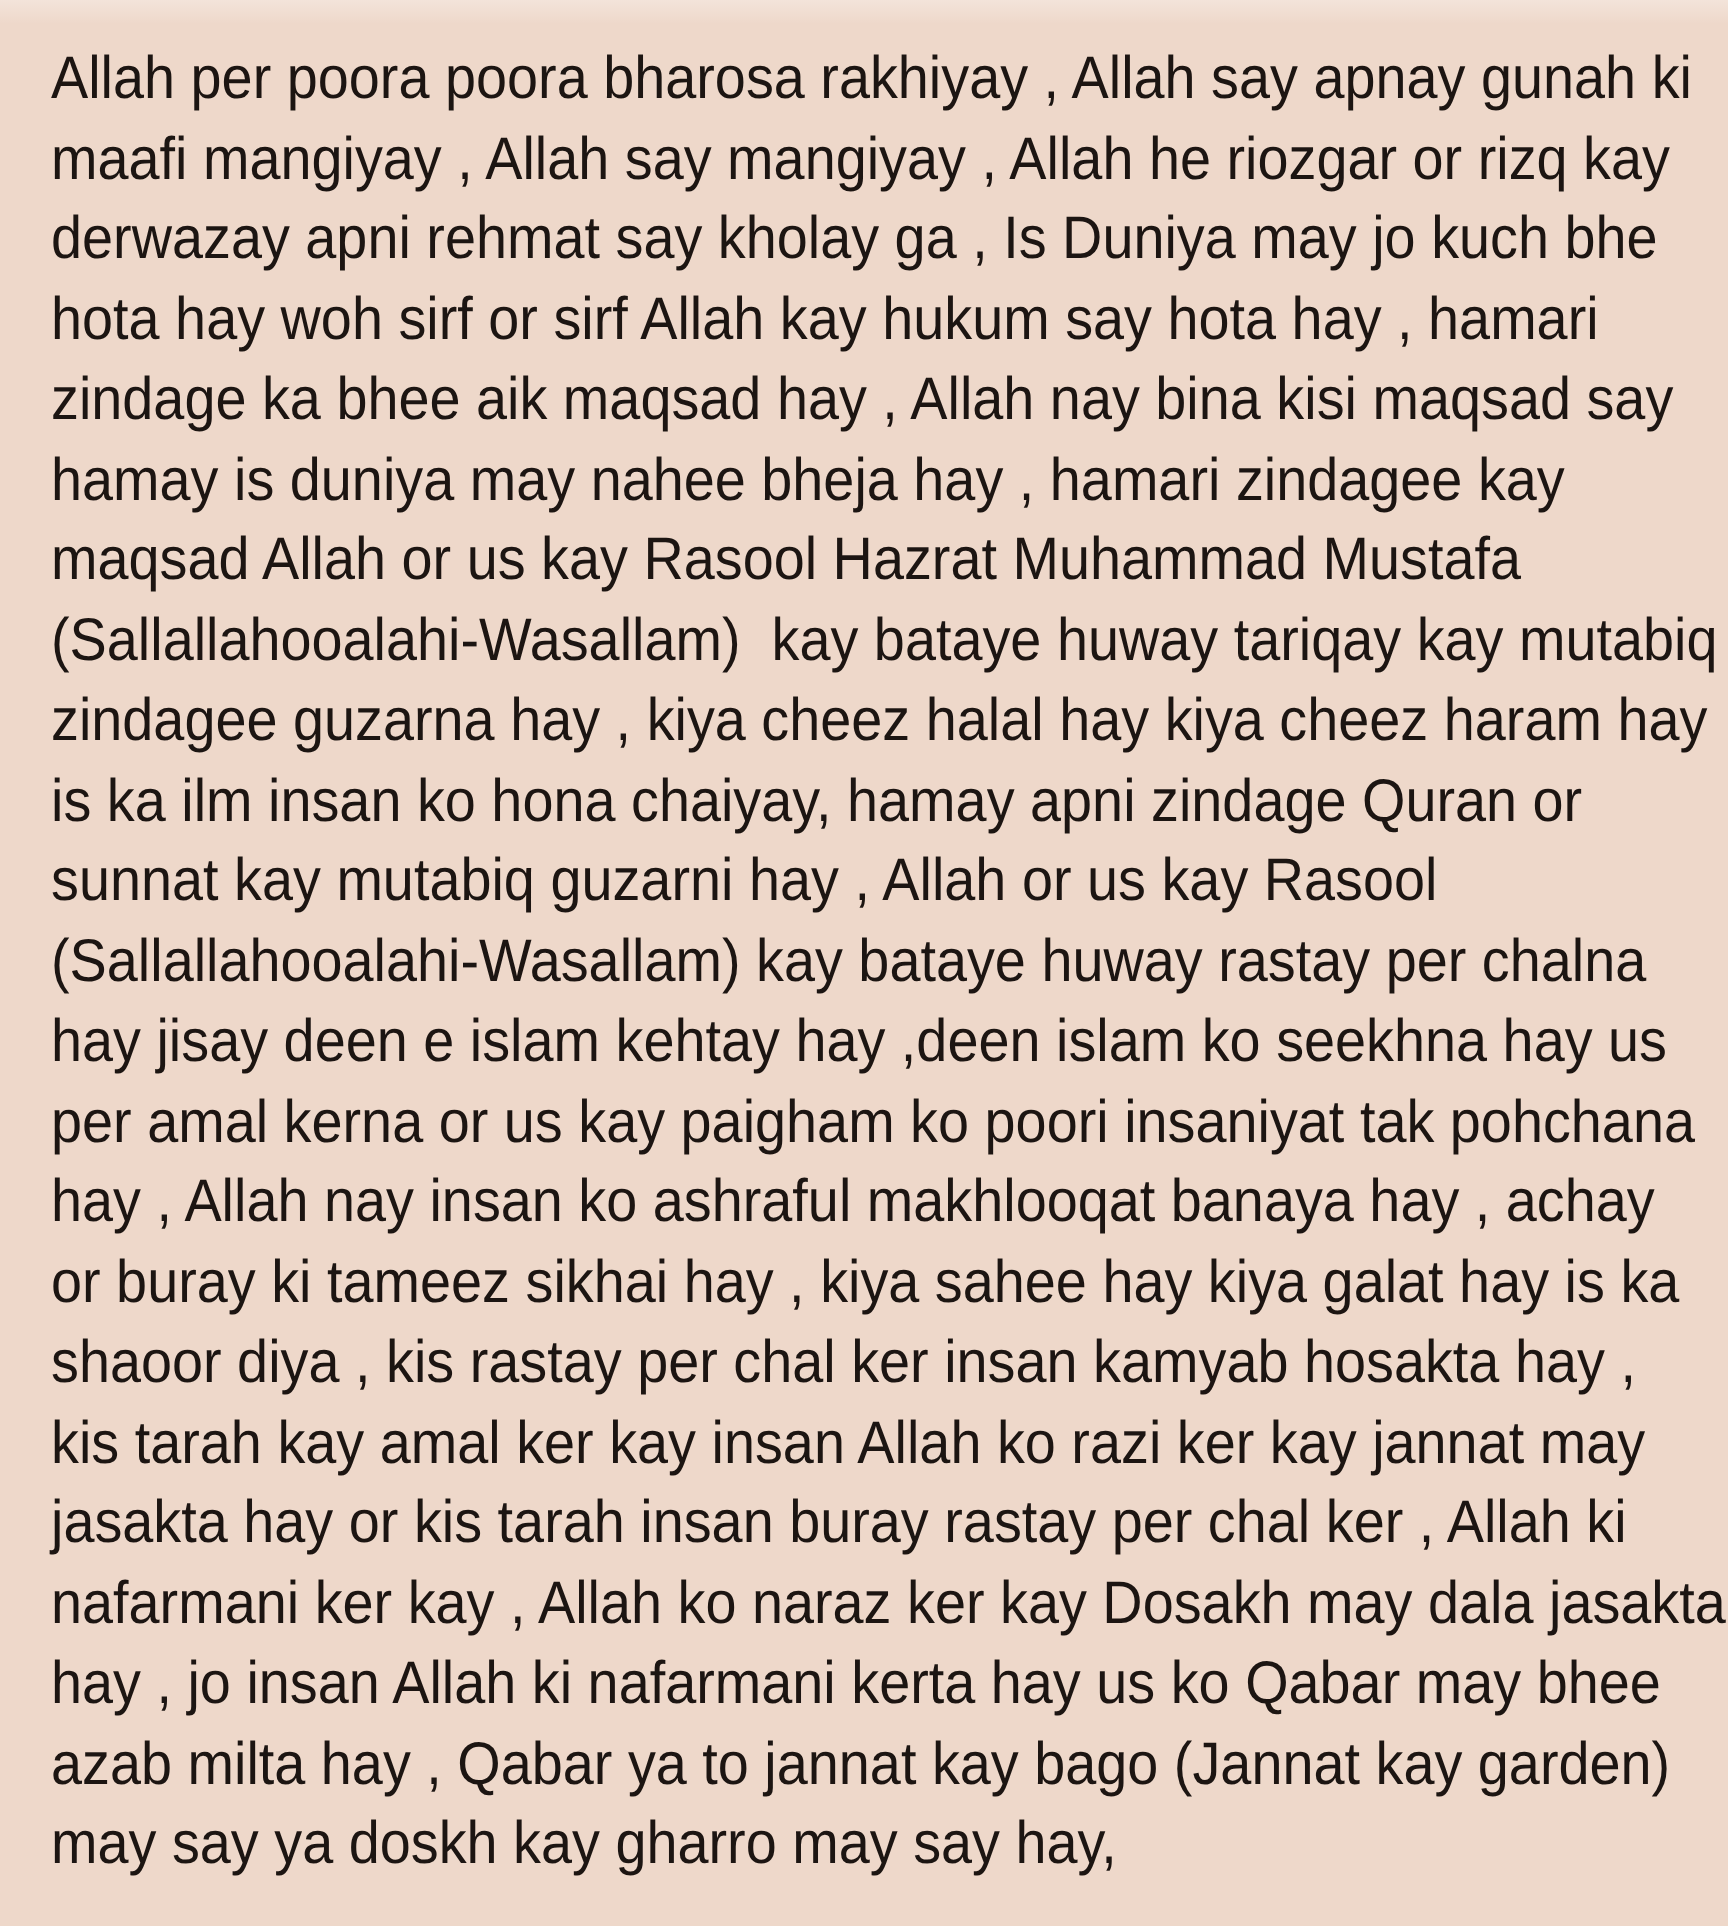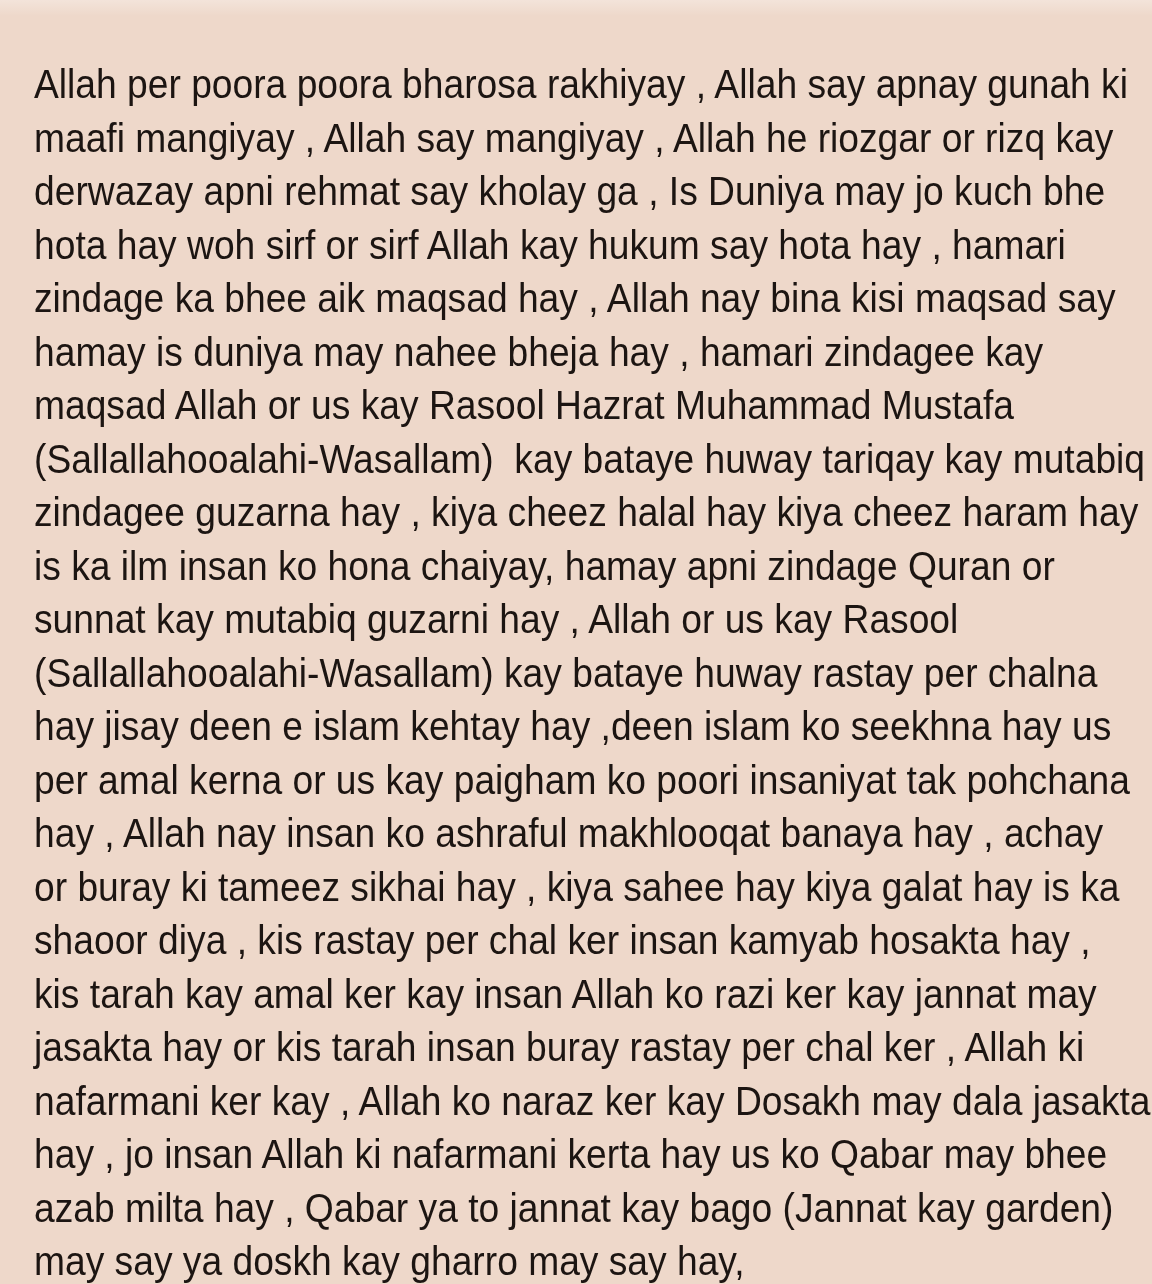--- a/index.html
+++ b/index.html
@@ -12,21 +12,20 @@
     overflow: hidden;
     background:
       linear-gradient(180deg, rgba(255,255,255,0.30) 0px, rgba(255,255,255,0) 16px),
       #eed8ca;
     font-family: "Liberation Sans", sans-serif;
   }
   .page {
     position: relative;
     width: 1152px;
     height: 1116px;
-    margin-top: 32px;
   }
   .text-block {
     position: absolute;
     top: 26px;
     left: 34px;
     width: 1240px;
     transform: scaleX(0.93);
     transform-origin: left top;
     font-size: 40px;
     line-height: 53.5px;

